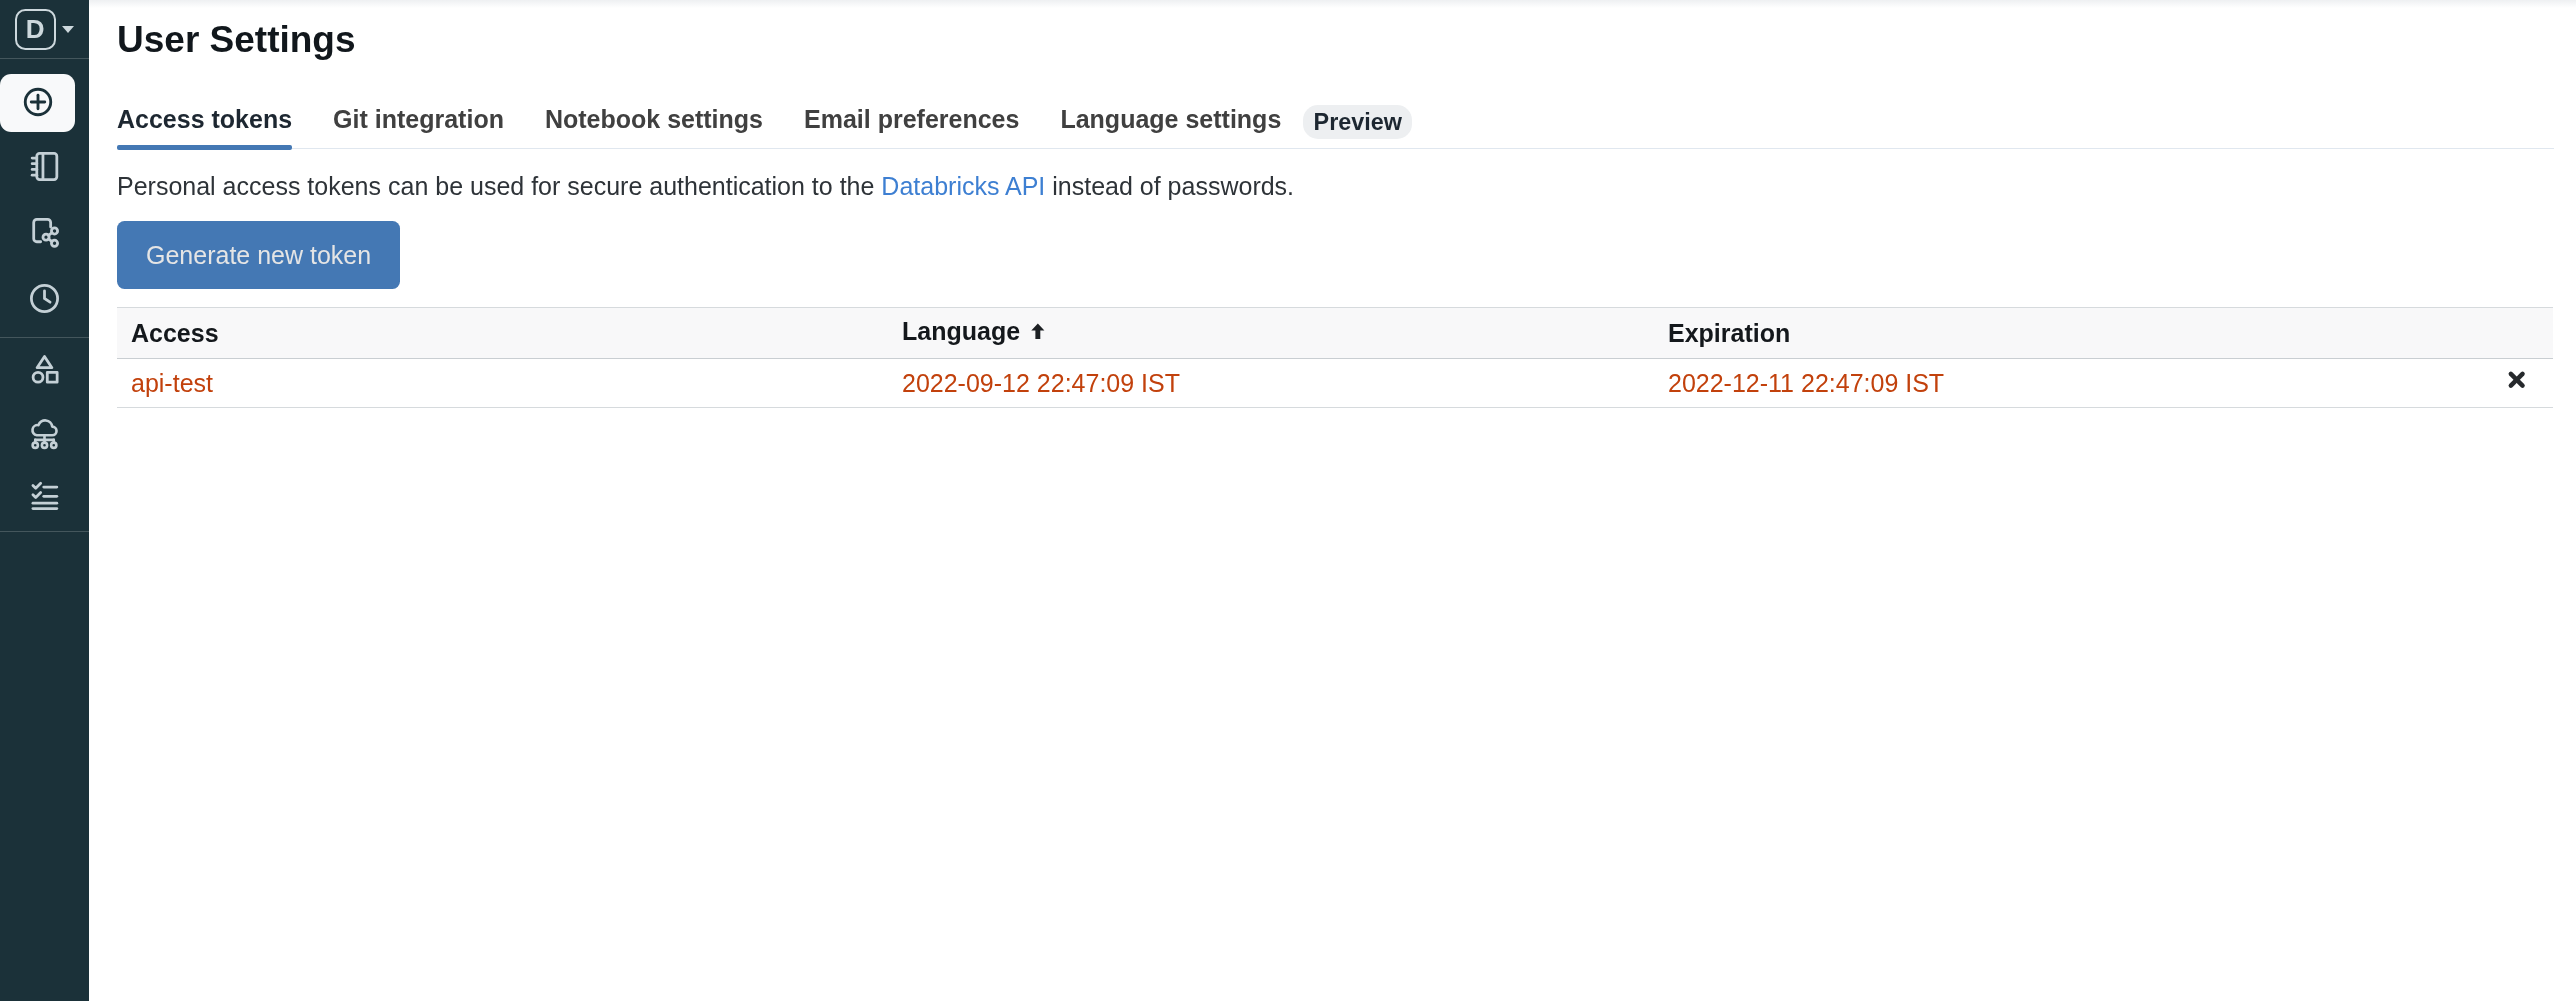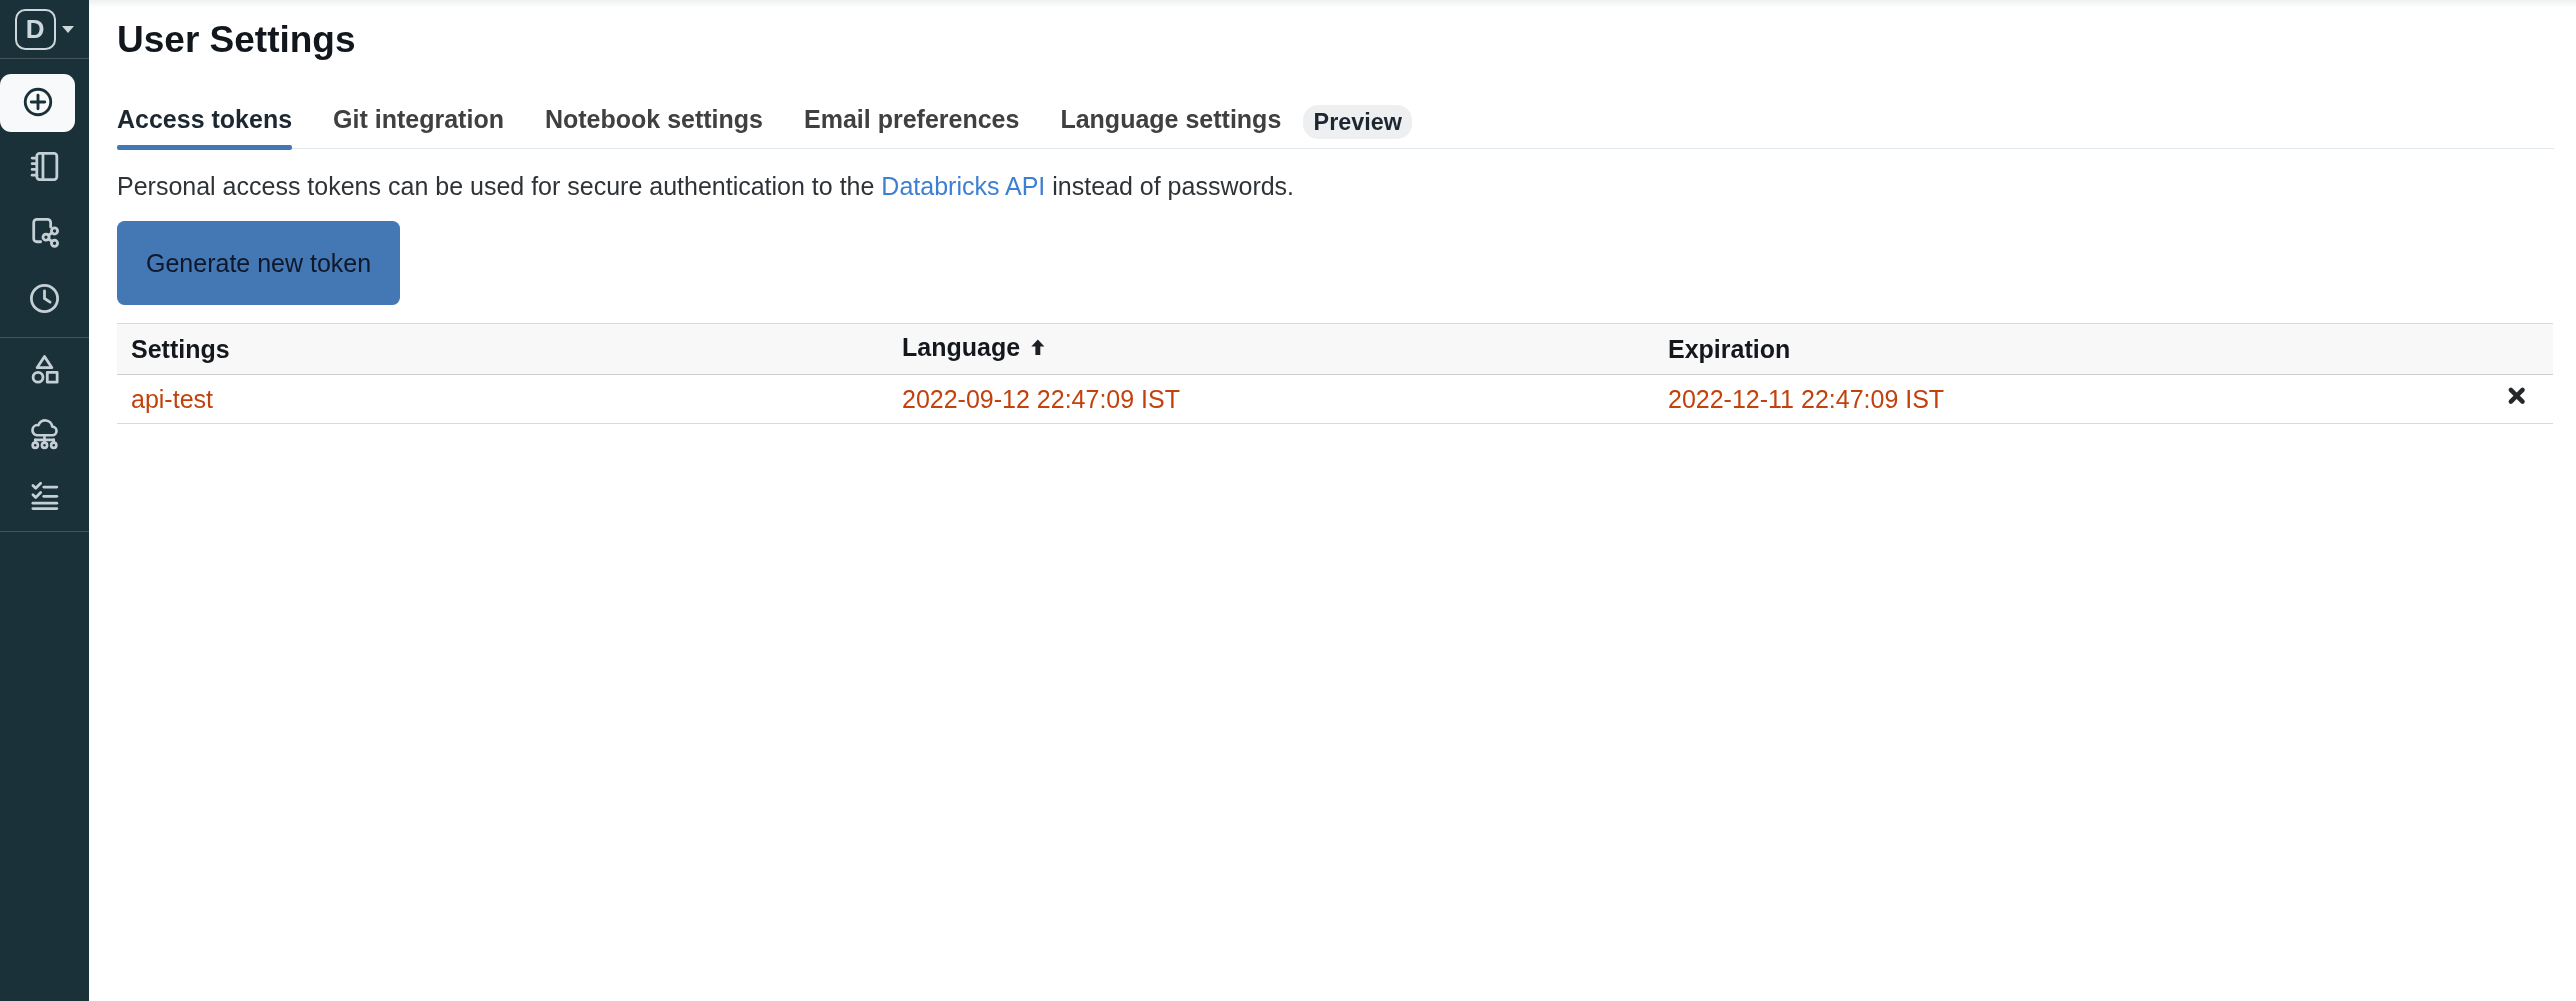--- a/index.html
+++ b/index.html
@@ -38,21 +38,21 @@
          position:relative; cursor:pointer; white-space:nowrap; }
   .tab.active { color:#1d2731; }
   .tab.active::after { content:""; position:absolute; left:0; right:0; bottom:-1.9px;
                        height:4.7px; background:#4478b4; border-radius:1.9px; }
   .preview-badge { margin-left:-19px; background:#edeff1; color:#1d2731; font-weight:600;
                    font-size:23.4px; padding:3.7px 10.3px; border-radius:15px; align-self:flex-start; }
 
   .intro { margin-top:22.5px; font-size:25px; color:#2e3338; }
   .intro a { color:#3d7fd2; text-decoration:none; cursor:pointer;margin-top:38px; }
 
-  .gen-btn { margin-top:20.6px; height:84px; padding:16px 29px; background:#4478b4; color:#0f172a;
+  .gen-btn { margin-top:20.6px; height:68px; padding:16px 29px; background:#4478b4; color:#e5e5e5;
              border:none; border-radius:7.5px; font-size:25px;
              font-family:"Liberation Sans","DejaVu Sans",sans-serif; cursor:pointer; }
 
   table.tokens { margin-top:18px; width:2436px; border-collapse:collapse; table-layout:fixed; }
   table.tokens thead th { background:#f8f8f9; border-top:0.9px solid #d6dadd; border-bottom:0.9px solid #c9ced2;
                           height:51px; font-size:25px; font-weight:700; color:#14181c;
                           text-align:left; padding:0 0 0 14px; cursor:pointer; }
   table.tokens tbody td { height:49px; border-bottom:0.9px solid #d6dadd; font-size:25px;
                           color:#c2410c; padding:0 0 0 14px; }
   td.action-cell { text-align:right; padding-right:24.4px !important; }
@@ -180,21 +180,21 @@
 
   <table class="tokens">
     <colgroup>
       <col style="width:771px">
         <col style="width:766px">
         <col style="width:796px">
         <col style="width:103px">
     </colgroup>
     <thead>
       <tr>
-        <th>Settings</th>
+        <th>Access</th>
         <th><span>Language</span><span class="sort-arrow">
             <svg width="19.7" height="22.5" viewBox="0 0 24 24" fill="#1d2124">
               <path d="M12 2.5 L20 11 H15 V21.5 H9 V11 H4 Z"></path>
             </svg></span>
         </th>
         <th>Expiration</th>
         <th></th>
       </tr>
     </thead>
     <tbody>

